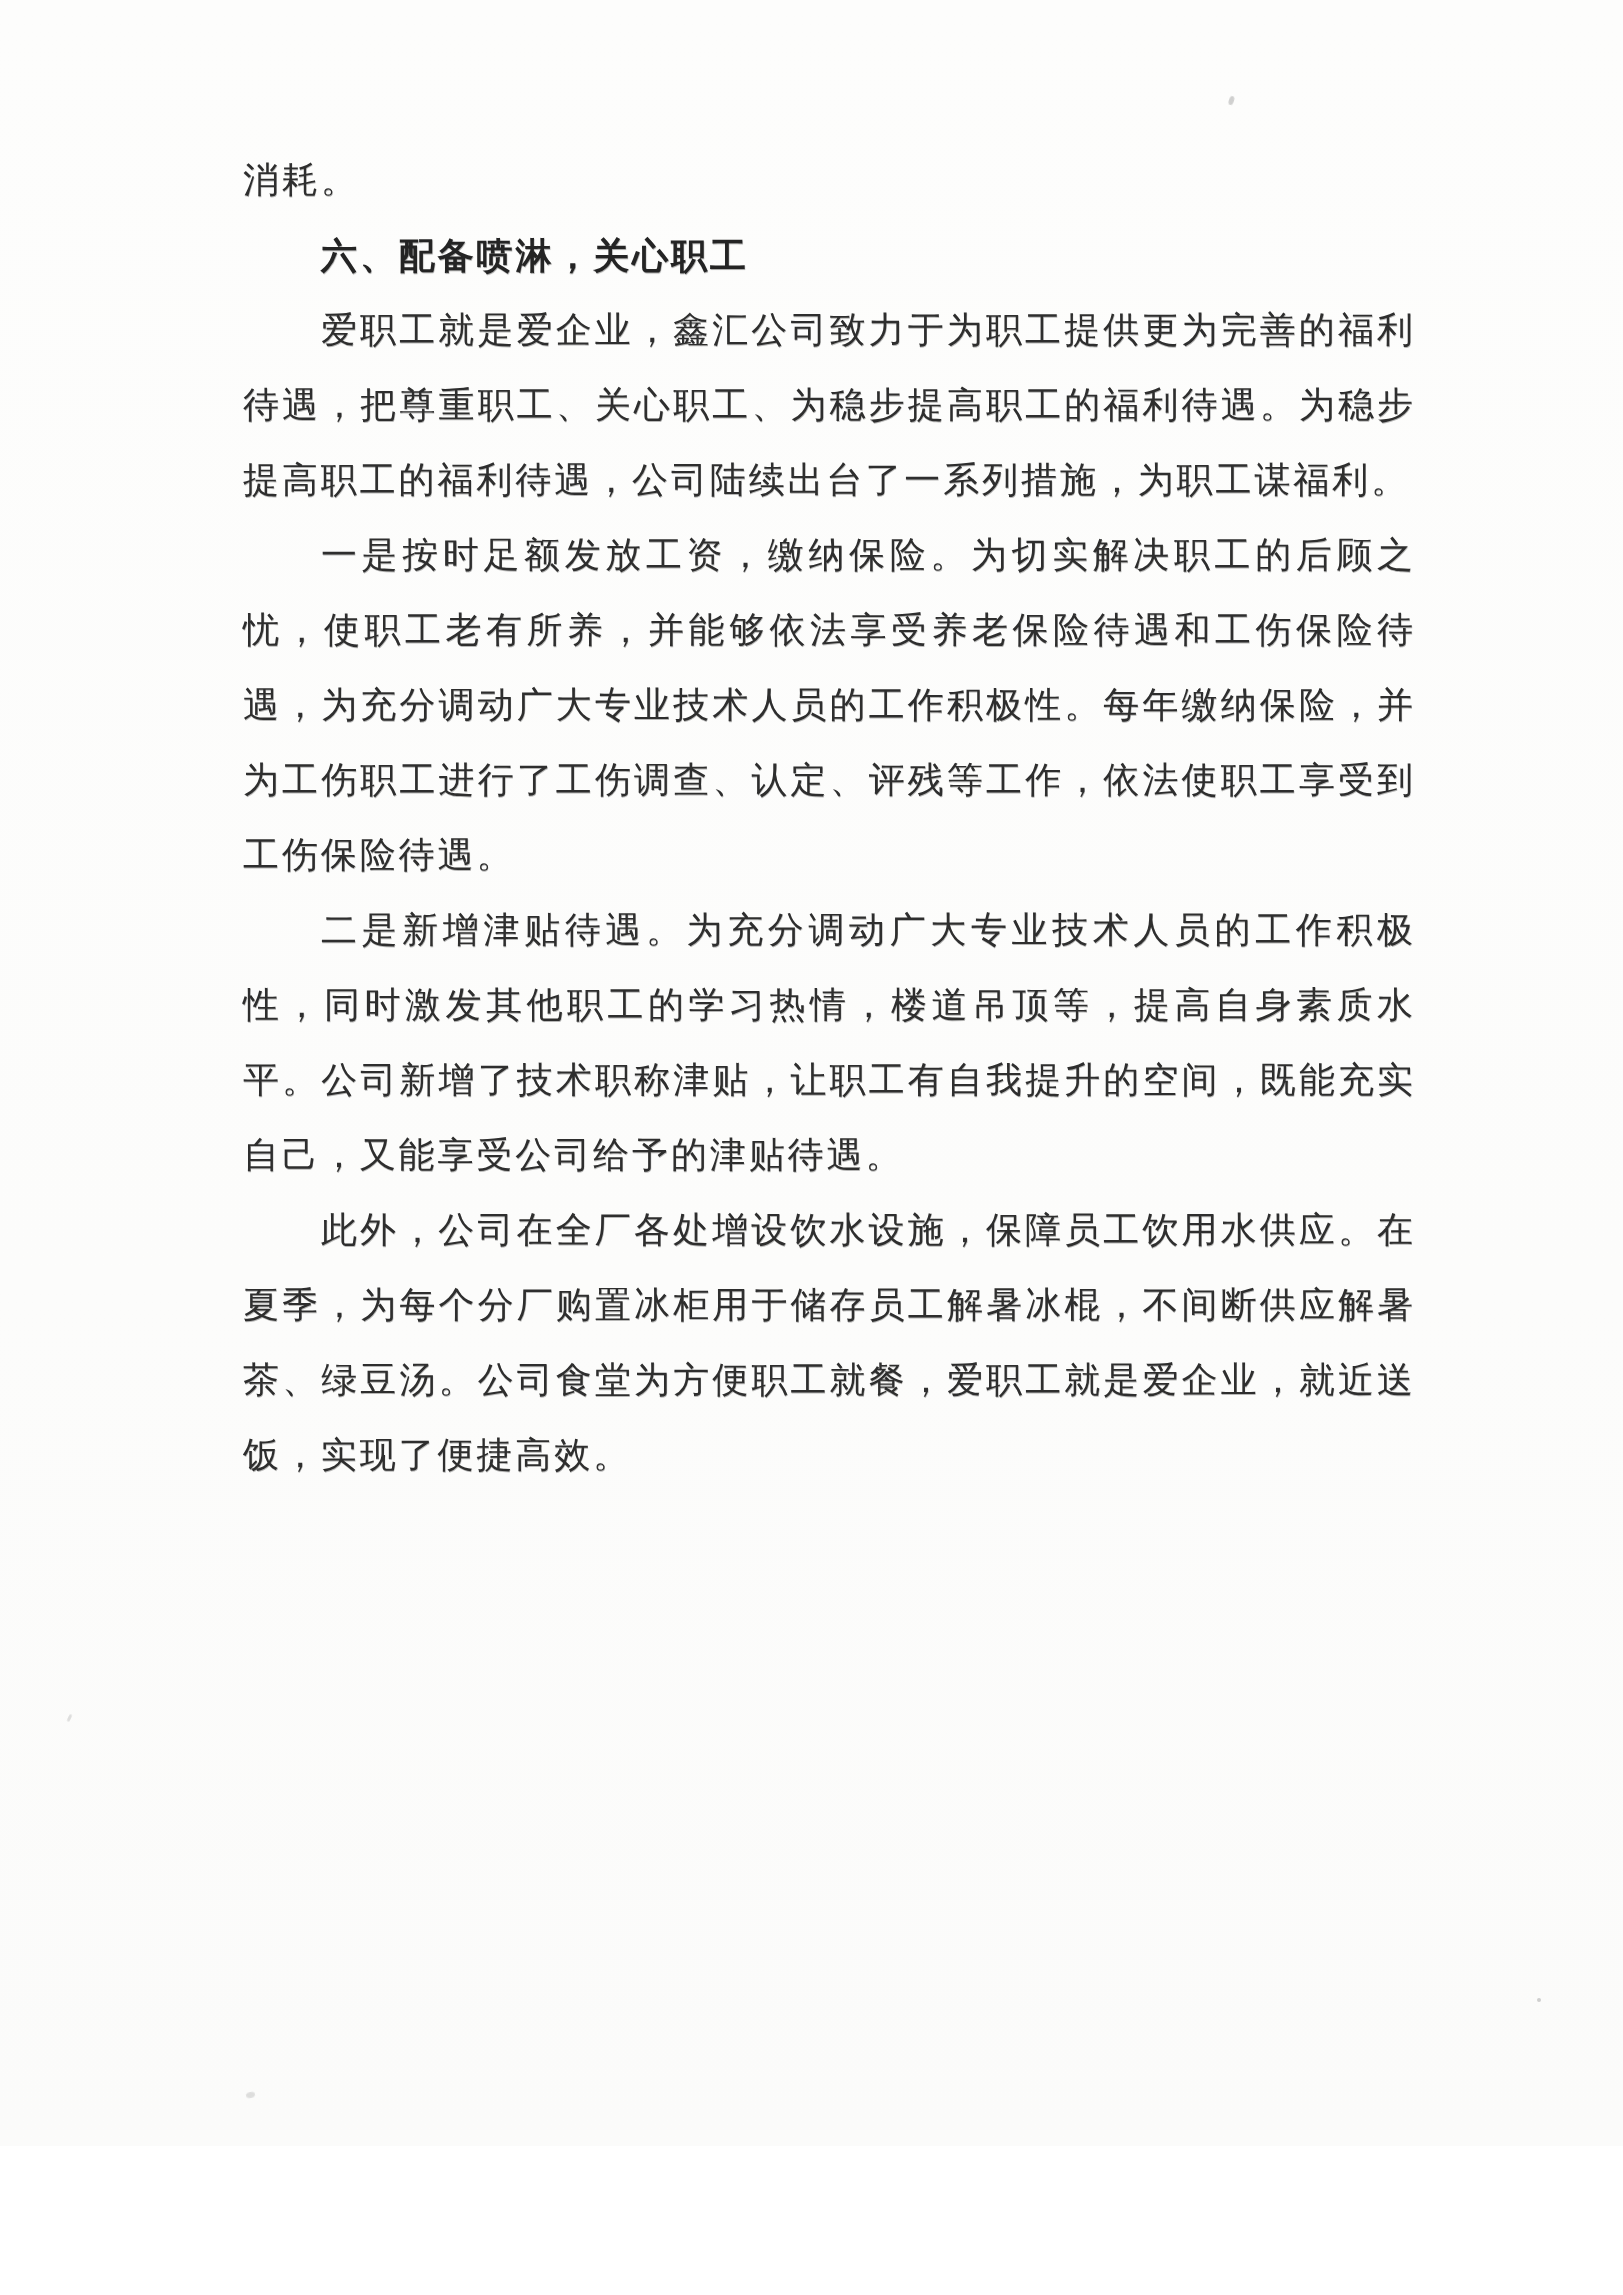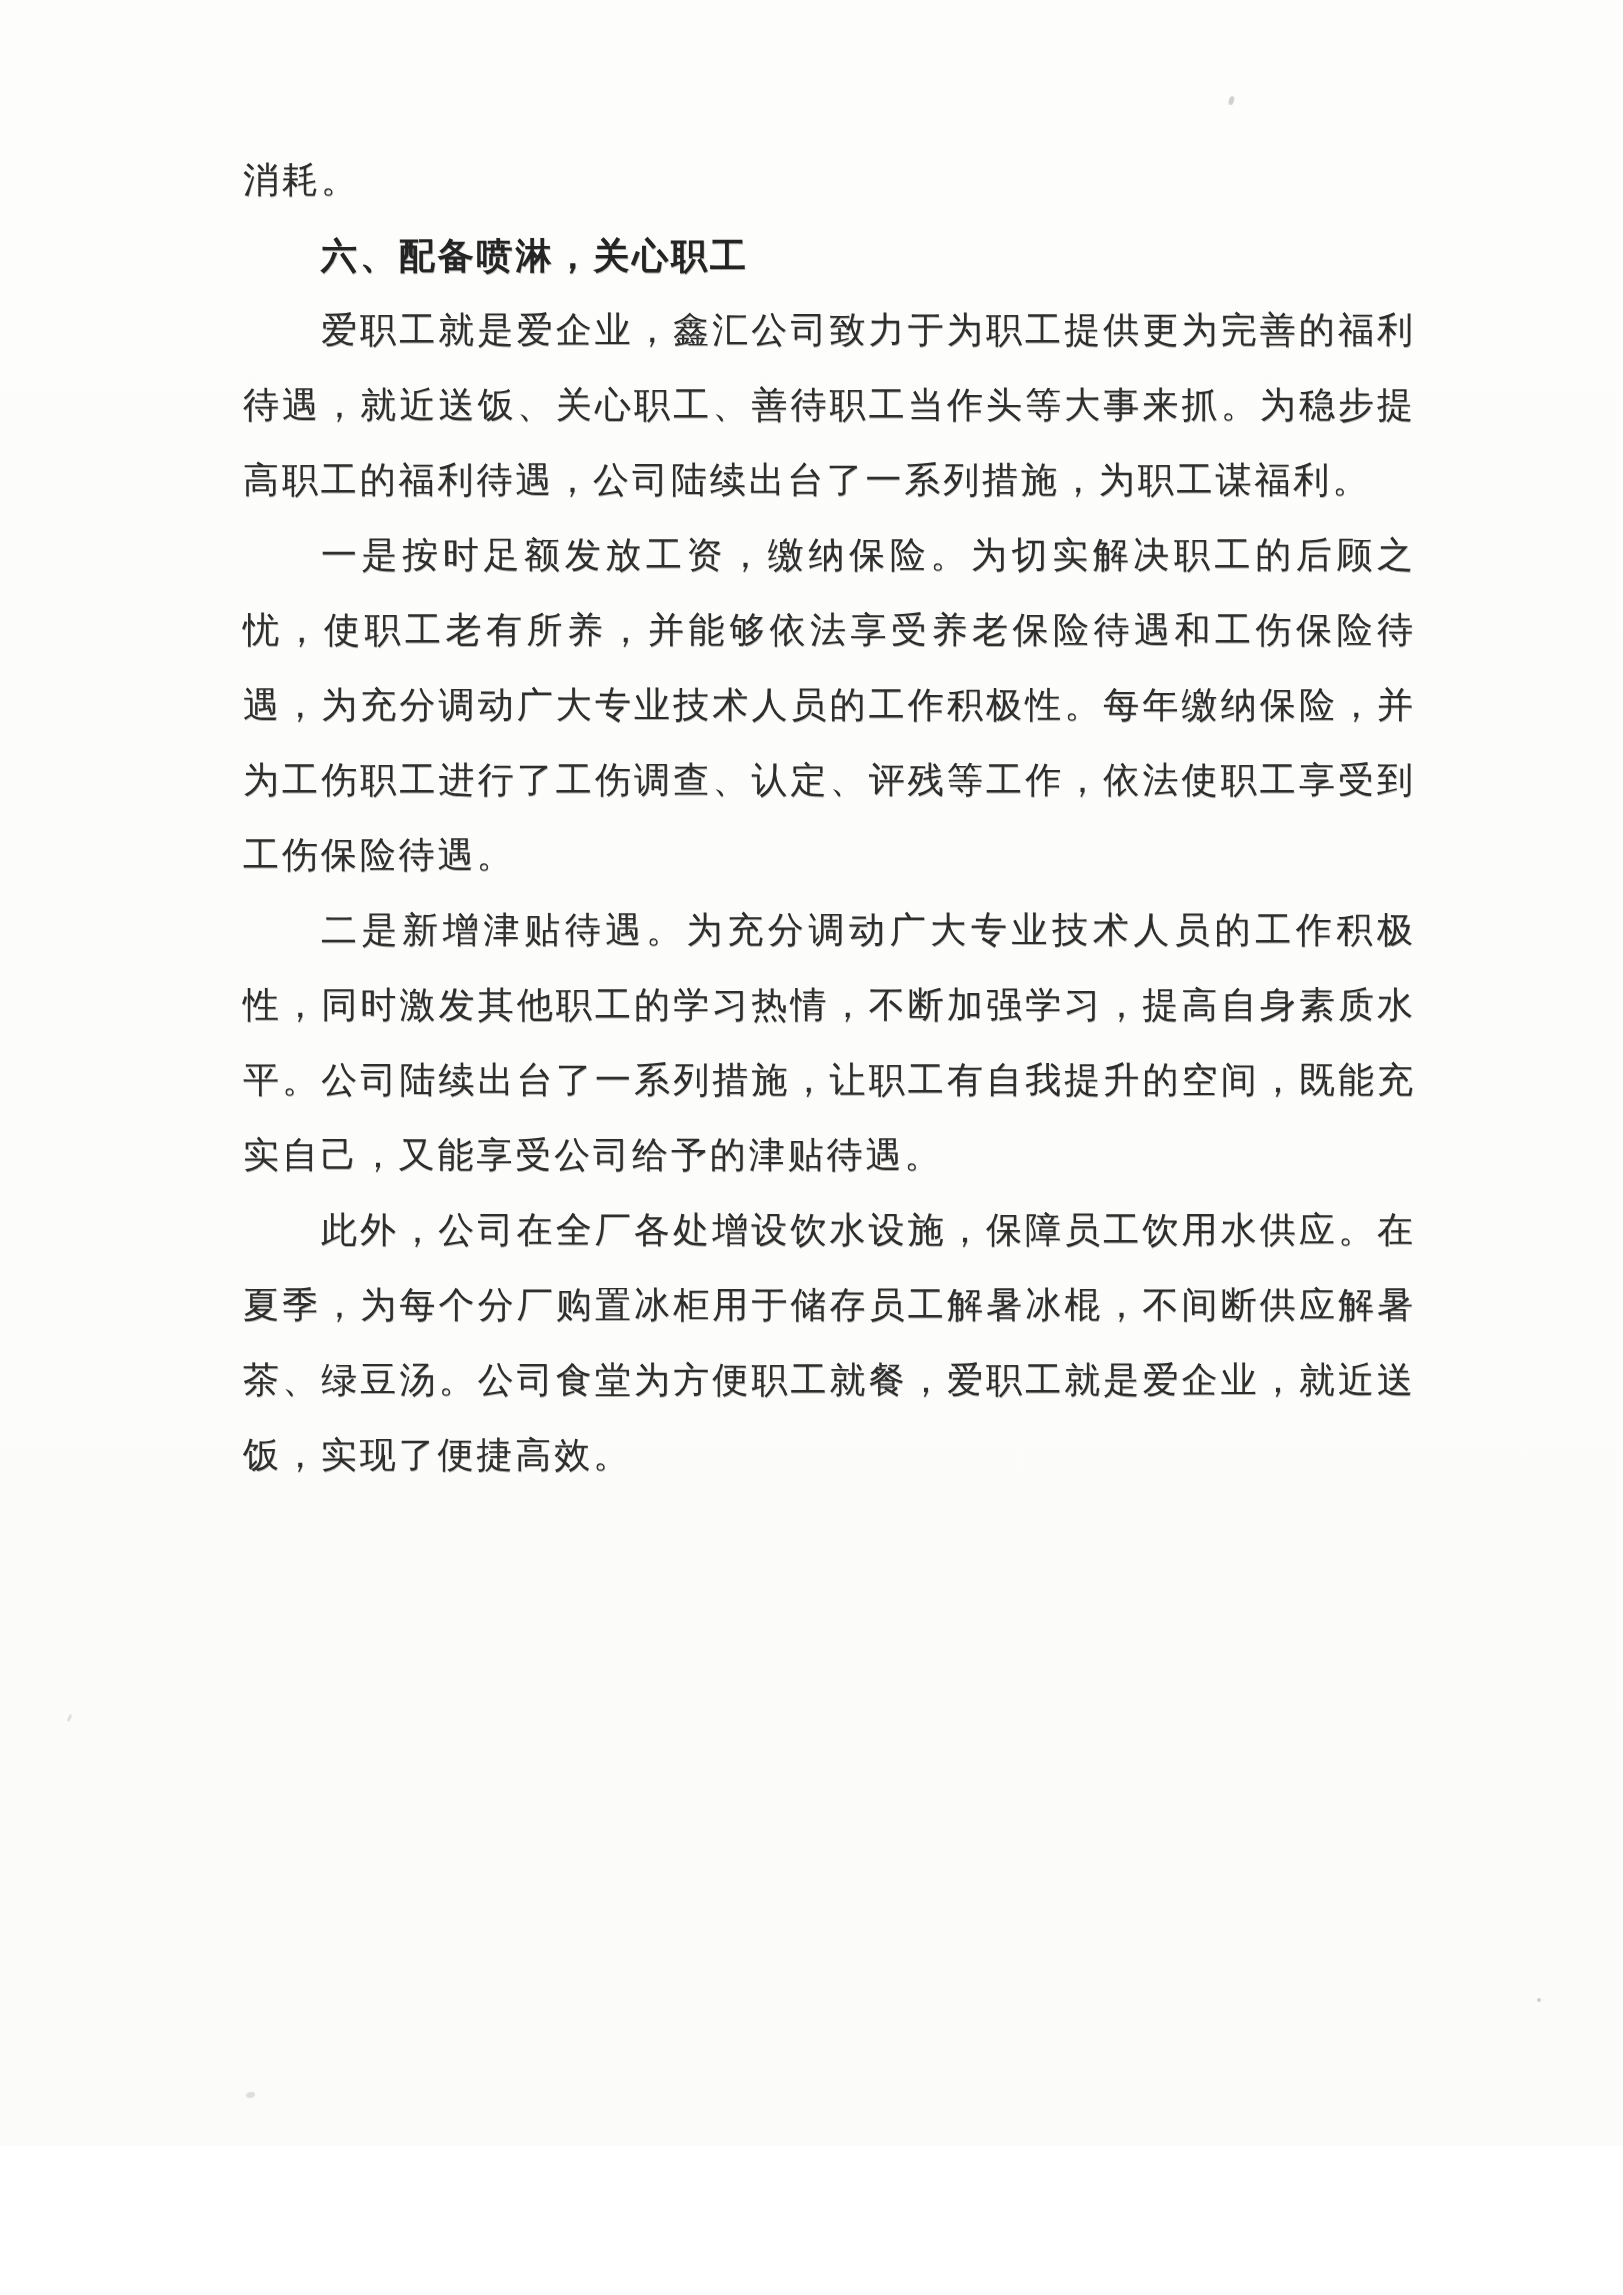--- a/index.html
+++ b/index.html
@@ -62,25 +62,25 @@
 <body>
 
 <div class="page">
 
   <div class="content">
 
     <p class="tail">消耗。</p>
 
     <p class="heading">六、配备喷淋，关心职工</p>
 
-    <p>爱职工就是爱企业，鑫汇公司致力于为职工提供更为完善的福利待遇，就近送饭、关心职工、善待职工当作头等大事来抓。为稳步提高职工的福利待遇，公司陆续出台了一系列措施，为职工谋福利。</p>
+    <p>爱职工就是爱企业，鑫汇公司致力于为职工提供更为完善的福利待遇，把尊重职工、关心职工、为稳步提高职工的福利待遇。为稳步提高职工的福利待遇，公司陆续出台了一系列措施，为职工谋福利。</p>
 
     <p>一是按时足额发放工资，缴纳保险。为切实解决职工的后顾之忧，使职工老有所养，并能够依法享受养老保险待遇和工伤保险待遇，为充分调动广大专业技术人员的工作积极性。每年缴纳保险，并为工伤职工进行了工伤调查、认定、评残等工作，依法使职工享受到工伤保险待遇。</p>
 
-    <p>二是新增津贴待遇。为充分调动广大专业技术人员的工作积极性，同时激发其他职工的学习热情，不断加强学习，提高自身素质水平。公司陆续出台了一系列措施，让职工有自我提升的空间，既能充实自己，又能享受公司给予的津贴待遇。</p>
+    <p>二是新增津贴待遇。为充分调动广大专业技术人员的工作积极性，同时激发其他职工的学习热情，楼道吊顶等，提高自身素质水平。公司新增了技术职称津贴，让职工有自我提升的空间，既能充实自己，又能享受公司给予的津贴待遇。</p>
 
 
     <p>此外，公司在全厂各处增设饮水设施，保障员工饮用水供应。在夏季，为每个分厂购置冰柜用于储存员工解暑冰棍，不间断供应解暑茶、绿豆汤。公司食堂为方便职工就餐，爱职工就是爱企业，就近送饭，实现了便捷高效。</p>
 
   </div>
 
   <span class="speck s1"></span>
   <span class="speck s2"></span>
   <span class="speck s3"></span>
   <span class="speck s4"></span>

